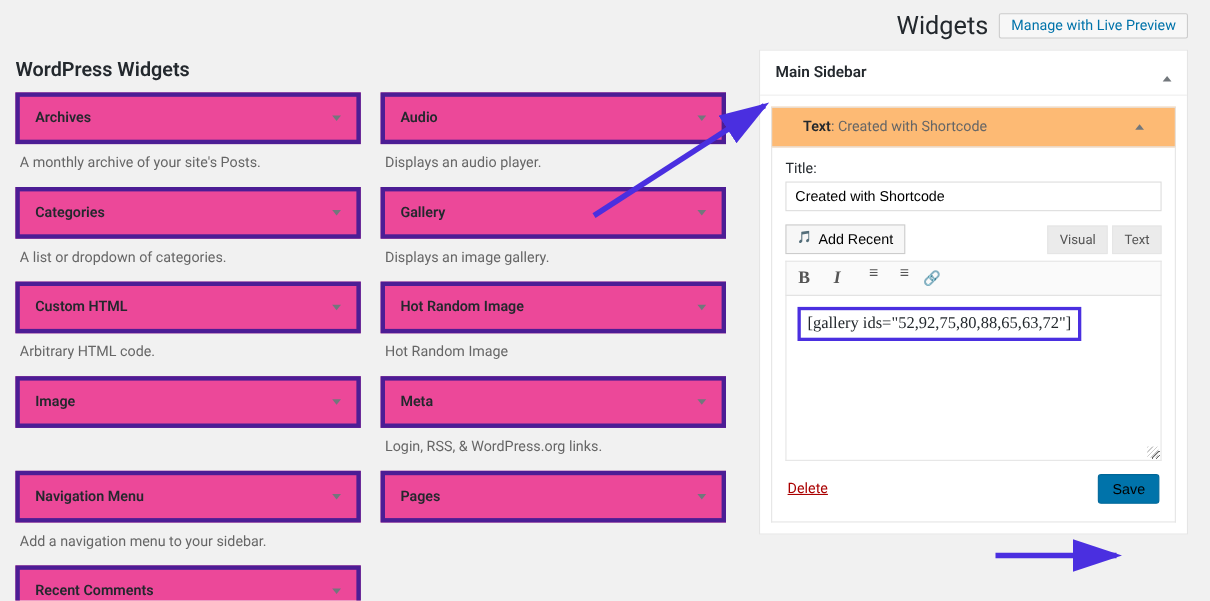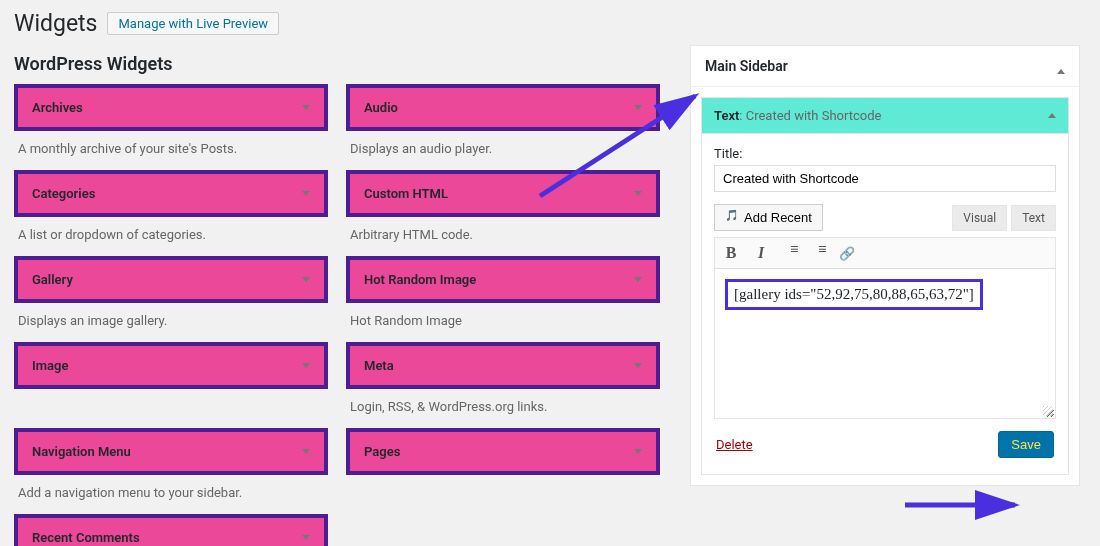--- a/index.html
+++ b/index.html
@@ -7,21 +7,21 @@
     font-family: -apple-system, BlinkMacSystemFont, "Segoe UI", Roboto, sans-serif;
     background: #f1f1f1;
     color: #23282d;
     font-size: 13px;
     width: 1100px;
     height: 546px;
     overflow: hidden;
     position: relative;
   }
   .wrap { padding: 10px 20px 0 14px; }
-  .header { display: flex; align-items: center; gap: 10px; margin-bottom: 16px; }
+  .header { display: flex; align-items: center; gap: 10px; margin-bottom: 16px; justify-content: flex-end; }
   h1 { font-size: 23px; font-weight: 400; }
   .header-btn {
     background: #f7f7f7;
     border: 1px solid #ccc;
     color: #0073aa;
     padding: 3px 10px;
     font-size: 13px;
     cursor: pointer;
     border-radius: 2px;
   }
@@ -64,23 +64,23 @@
     display: flex;
     justify-content: space-between;
     align-items: flex-end;
     font-weight: 600;
     font-size: 14px;
     border-bottom: 1px solid #eee;
     cursor: pointer;
   }
   .subpanel { padding: 10px; }
   .widget-inside-head {
-    background: #5eead4;
-    border: 1px solid #e5e5e5;
-    padding: 10px 12px;
+    background: #fdba74;
+    border: 1px solid #e5e5e5;
+    padding: 10px 28px;
     display: flex;
     justify-content: space-between;
     align-items: center;
     font-size: 13px;
     cursor: pointer;
   }
   .widget-inside-head .lbl b { font-weight: 600; }
   .widget-inside-head .lbl span { color: #666; font-weight: 400; }
   .widget-body {
     border: 1px solid #e5e5e5;
@@ -183,21 +183,21 @@
   .actions {
     display: flex;
     justify-content: space-between;
     align-items: center;
     padding: 12px 2px 4px;
   }
   .delete-link { color: #a00; text-decoration: underline; font-size: 13px; cursor: pointer; }
   .save-btn {
     background: #0073aa;
     border: 1px solid #006799;
-    color: #fde047;
+    color: #000000;
     padding: 5px 12px;
     font-size: 13px;
     border-radius: 3px;
     cursor: pointer;
   }
   
   .arrow1 {
     position: absolute;
     top: 86px;
     left: 530px;
@@ -240,31 +240,31 @@
           </div>
           <div class="widget-item">
             <div class="widget-head">
               <span>Categories</span>
               <span class="caret"></span>
             </div>
             <div class="widget-desc">A list or dropdown of categories.</div>
           </div>
           <div class="widget-item">
             <div class="widget-head">
+              <span>Gallery</span>
+              <span class="caret"></span>
+            </div>
+            <div class="widget-desc">Displays an image gallery.</div>
+          </div>
+          <div class="widget-item">
+            <div class="widget-head">
               <span>Custom HTML</span>
               <span class="caret"></span>
             </div>
             <div class="widget-desc">Arbitrary HTML code.</div>
-          </div>
-          <div class="widget-item">
-            <div class="widget-head">
-              <span>Gallery</span>
-              <span class="caret"></span>
-            </div>
-            <div class="widget-desc">Displays an image gallery.</div>
           </div>
           <div class="widget-item">
             <div class="widget-head">
               <span>Hot Random Image</span>
               <span class="caret"></span>
             </div>
             <div class="widget-desc">Hot Random Image</div>
           </div>
           <div class="widget-item">
             <div class="widget-head">

